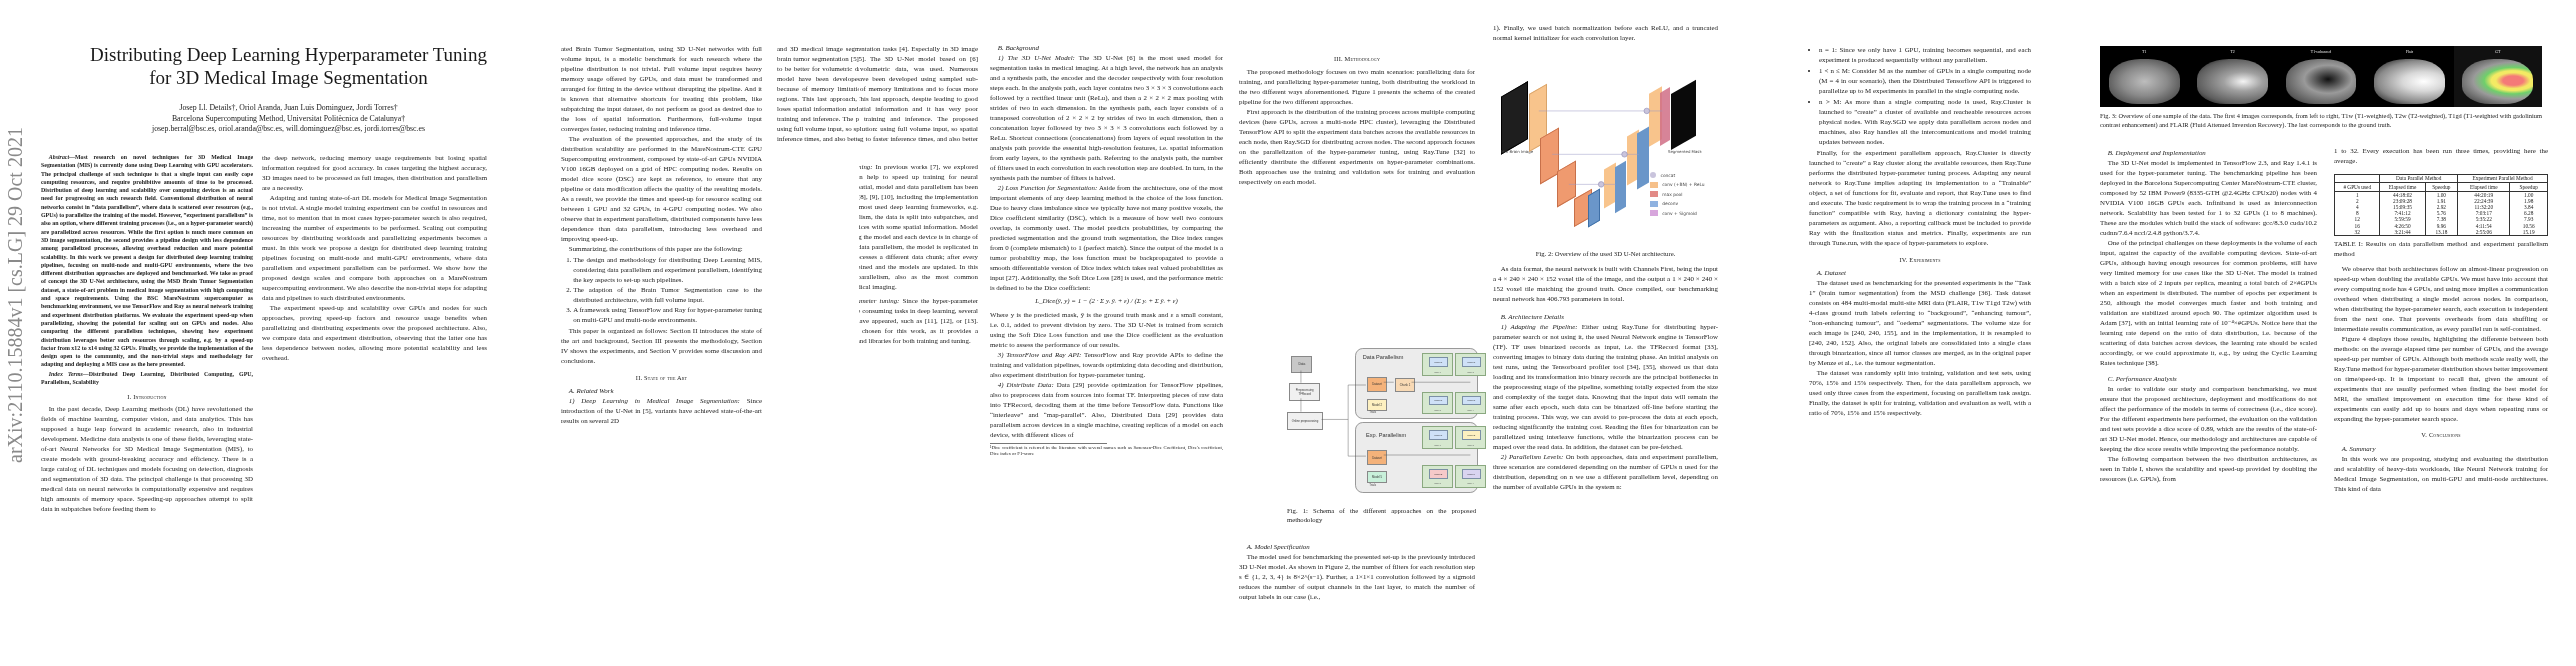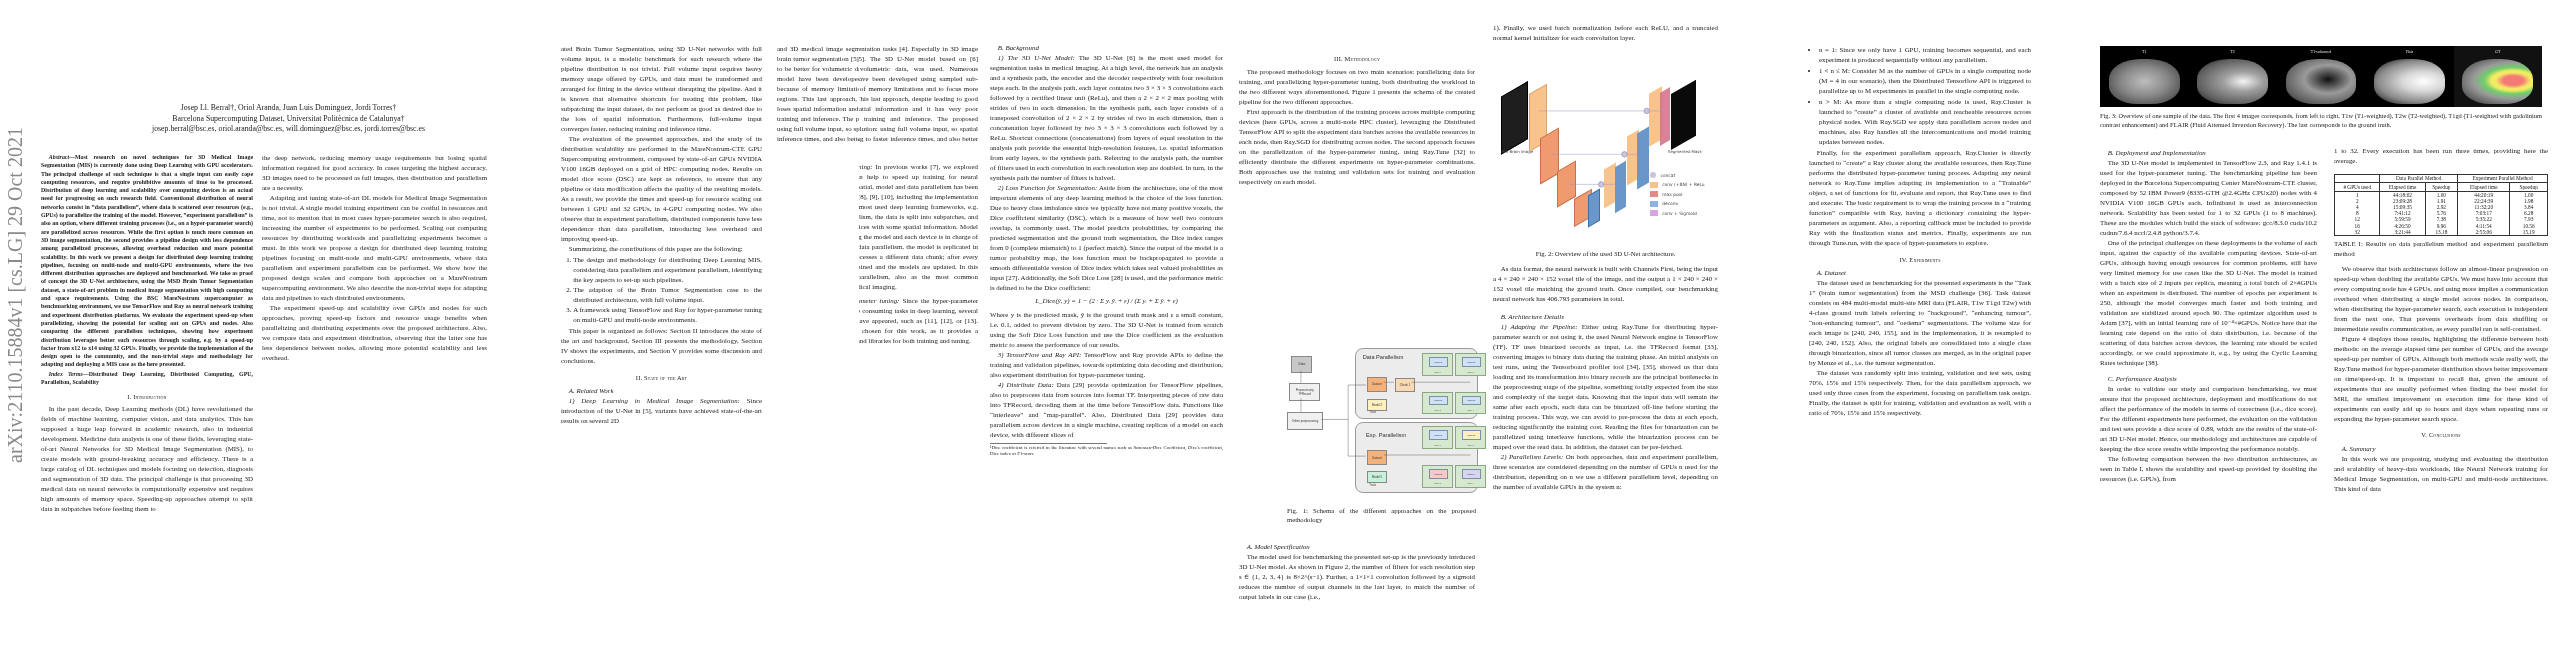--- a/index.html
+++ b/index.html
@@ -47,23 +47,27 @@
   .brain { position:absolute; left:10%; right:10%; top:13.3px; bottom:3.3px; border-radius:45% 45% 40% 40%; }
 </style>
 </head>
 <body>
 
 <div class="page p1">
   <div class="arxiv">
       <span>arXiv:2110.15884v1  [cs.LG]  29 Oct 2021</span>
     </div>
 
+  <div class="title">
+    <div>Distributing Deep Learning Hyperparameter Tuning</div>
+    <div>for 3D Medical Image Segmentation</div>
+  </div>
   <div class="authors">
-    <div>Josep Ll. Berral†, Oriol Aranda, Juan Luis Dominguez, Jordi Torres†</div>
-    <div>Barcelona Supercomputing Dataset, Universitat Politècnica de Catalunya†</div>
+    <div>Josep Ll. Details†, Oriol Aranda, Juan Luis Dominguez, Jordi Torres†</div>
+    <div>Barcelona Supercomputing Method, Universitat Politècnica de Catalunya†</div>
     <div>josep.berral@bsc.es, oriol.aranda@bsc.es, will.dominguez@bsc.es, jordi.torres@bsc.es</div>
   </div>
 
   <div class="col" style="left:41px; top:153px; width:212px;">
     <p class="abstract"><i>Abstract</i><span>—Most research on novel techniques for 3D Medical Image Segmentation (MIS) is currently done using Deep Learning with GPU accelerators. The principal challenge of such technique is that a single input can easily cope computing resources, and require prohibitive amounts of time to be processed. Distribution of deep learning and scalability over computing devices is an actual need for progressing on such research field. Conventional distribution of neural networks consist in ”data parallelism”, where data is scattered over resources (e.g., GPUs) to parallelize the training of the model. However, ”experiment parallelism” is also an option, where different training processes (i.e., on a hyper-parameter search) are parallelized across resources. While the first option is much more common on 3D image segmentation, the second provides a pipeline design with less dependence among parallelized processes, allowing overhead reduction and more potential scalability. In this work we present a design for distributed deep learning training pipelines, focusing on multi-node and multi-GPU environments, where the two different distribution approaches are deployed and benchmarked. We take as proof of concept the 3D U-Net architecture, using the MSD Brain Tumor Segmentation dataset, a state-of-art problem in medical image segmentation with high computing and space requirements. Using the BSC MareNostrum supercomputer as benchmarking environment, we use TensorFlow and Ray as neural network training and experiment distribution platforms. We evaluate the experiment speed-up when parallelizing, showing the potential for scaling out on GPUs and nodes. Also comparing the different parallelism techniques, showing how experiment distribution leverages better such resources through scaling, e.g. by a speed-up factor from x12 to x14 using 32 GPUs. Finally, we provide the implementation of the design open to the community, and the non-trivial steps and methodology for adapting and deploying a MIS case as the here presented.</span></p>
     <p class="abstract" style="margin-top:1.1px;"><i>Index Terms</i><span>—Distributed Deep Learning, Distributed Computing, GPU, Parallelism, Scalability</span></p>
     <div class="sec">I. Introduction</div>
     <p style="font-size:6.9px; line-height:10px;">In the past decade, Deep Learning methods (DL) have revolutioned the fields of machine learning, computer vision, and data analytics. This has supposed a huge leap forward in academic research, also in industrial development. Medicine data analysis is one of these fields, leveraging state-of-art Neural Networks for 3D Medical Image Segmentation (MIS), to create models with ground-breaking accuracy and efficiency. There is a large catalog of DL techniques and models focusing on detection, diagnosis and segmentation of 3D data. The principal challenge is that processing 3D medical data on neural networks is computationally expensive and requires high amounts of memory space. Speeding-up approaches attempt to split data in subpatches before feeding them to</p>
   </div>
 

